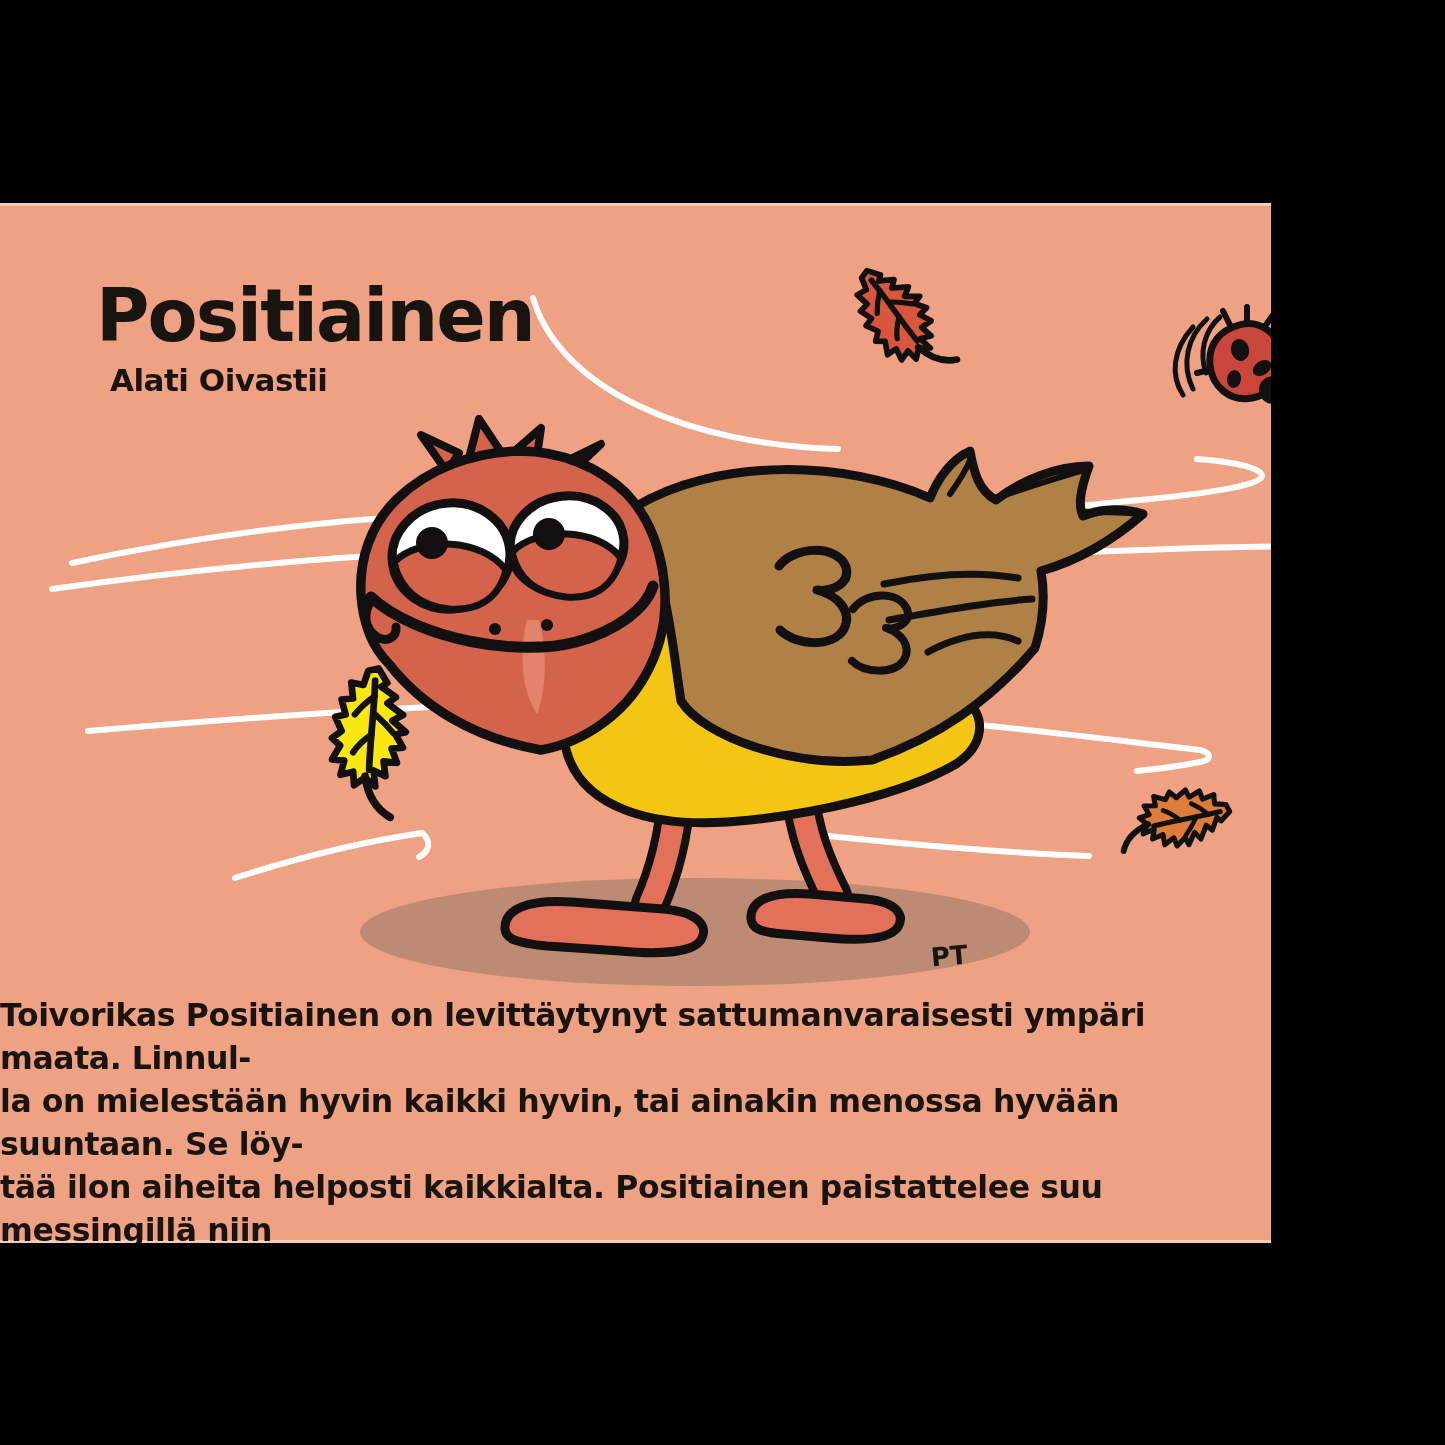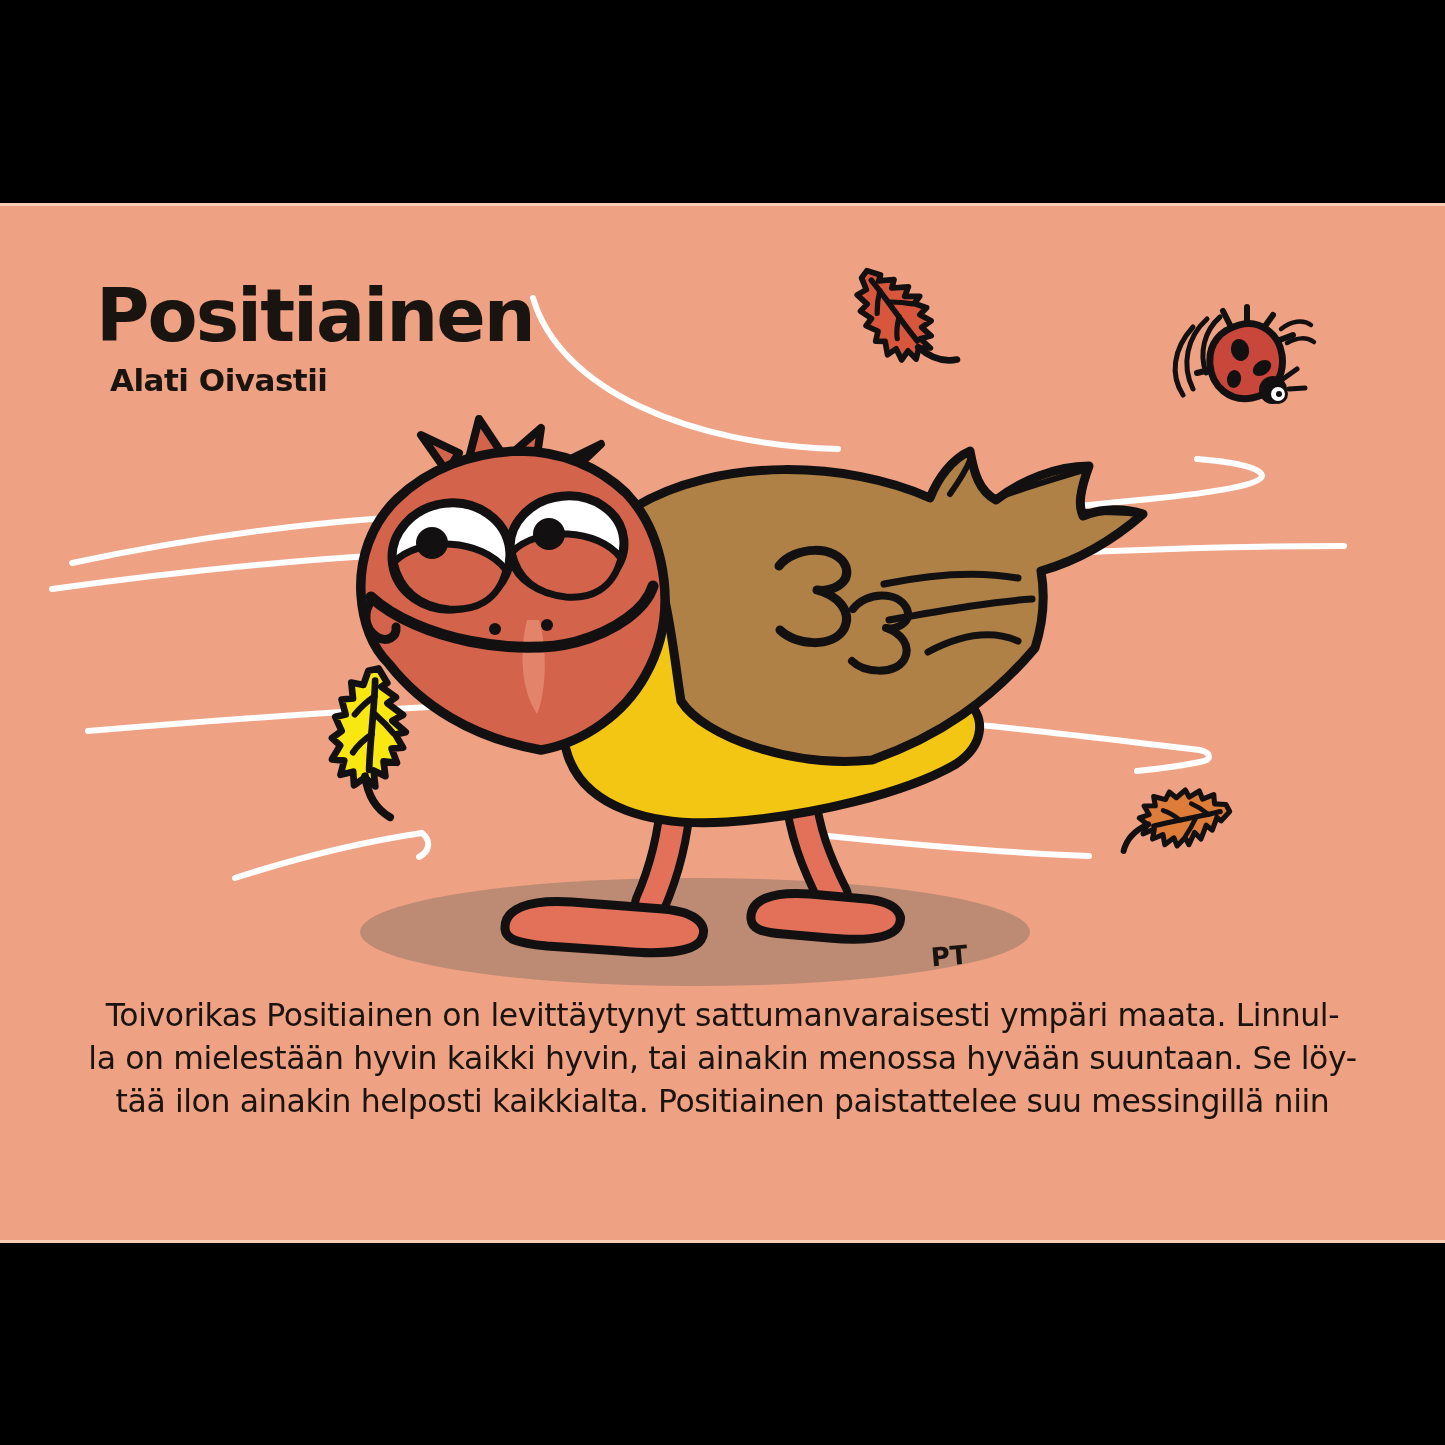--- a/index.html
+++ b/index.html
@@ -2,33 +2,33 @@
 <html style="--c-background: #EFA184; --c-card-edge: #F8CCB3; --c-outline: #131011; --c-wind-line: #FFFFFF; --c-bird-head: #D4634C; --c-bird-head-highlight: #E58A70; --c-bird-belly: #F3C613; --c-bird-wing: #B08147; --c-bird-legs: #E3715A; --c-ground-shadow: #BD8B73; --c-leaf-red: #D8573C; --c-leaf-yellow: #F8E711; --c-leaf-orange: #DE7C39; --c-ladybug-red: #C8473A;"><head>
 <meta charset="utf-8">
 <style>
   :root{
     --c-background:#EFA184; --c-card-edge:#F8CCB3; --c-outline:#131011; --c-wind-line:#FFFFFF;
     --c-bird-head:#D4634C; --c-bird-head-highlight:#E58A70; --c-bird-belly:#F3C613;
     --c-bird-wing:#B08147; --c-bird-legs:#E3715A; --c-ground-shadow:#BD8B73;
     --c-leaf-red:#D8573C; --c-leaf-yellow:#F8E711; --c-leaf-orange:#DE7C39; --c-ladybug-red:#C8473A;
   }
   html,body{margin:0;padding:0;background:#000;}
-  .stage{position:relative;width:1445px;height:1445px;background:#fde047;overflow:hidden;
+  .stage{position:relative;width:1271px;height:1445px;background:#fde047;overflow:hidden;
          font-family:"DejaVu Sans","Liberation Sans",sans-serif;}
   .letterbox{position:absolute;left:0;width:1445px;background:#000;z-index:4;}
   .letterbox.top{top:0;height:203px;}
   .letterbox.bottom{top:1243px;height:202px;}
   .card-bg{position:absolute;left:0;top:203px;width:1445px;height:1040px;box-sizing:border-box;
            background:var(--c-background);
            border-top:3px solid var(--c-card-edge);border-bottom:3px solid var(--c-card-edge);z-index:1;}
   svg.art{position:absolute;left:0;top:0;width:1445px;height:1445px;z-index:2;}
   .txt{position:absolute;color:#1A1410;z-index:3;}
   .title{left:96px;top:276px;font-size:73px;font-weight:bold;letter-spacing:-2px;line-height:80px;}
   .subtitle{left:110px;top:362px;font-size:31px;font-weight:bold;letter-spacing:-0.5px;text-align:right;}
-  .description{left:0;right:0;top:994px;text-align:center;font-size:31.5px;font-weight:normal;
+  .description{left:0;right:0;top:994px;font-size:31.5px;font-weight:bold;
                letter-spacing:-0.4px;line-height:43px;}
   .signature{left:931px;top:941px;font-size:26px;font-weight:bold;transform:rotate(-5deg);}
 </style>
 </head>
 <body>
 
 <div class="stage">
   <div class="card-bg"></div>
 
   <svg class="art" viewBox="0 0 1445 1445">
@@ -140,20 +140,20 @@
       </g>
     </g>
   </svg>
 
   <h1 class="txt title" style="margin:0;position:absolute;">Positiainen</h1>
   <div class="txt subtitle">Alati Oivastii</div>
 
   <div class="txt description">
     <div>Toivorikas Positiainen on levittäytynyt sattumanvaraisesti ympäri maata. Linnul-</div>
     <div>la on mielestään hyvin kaikki hyvin, tai ainakin menossa hyvään suuntaan. Se löy-</div>
-    <div>tää ilon ainakin helposti kaikkialta. Positiainen paistattelee suu messingillä niin</div>
+    <div>tää ilon aiheita helposti kaikkialta. Positiainen paistattelee suu messingillä niin</div>
   </div>
 
   <div class="txt signature">PT</div>
 
   <div class="letterbox top"></div>
   <div class="letterbox bottom"></div>
 </div>
 
 </body></html>

